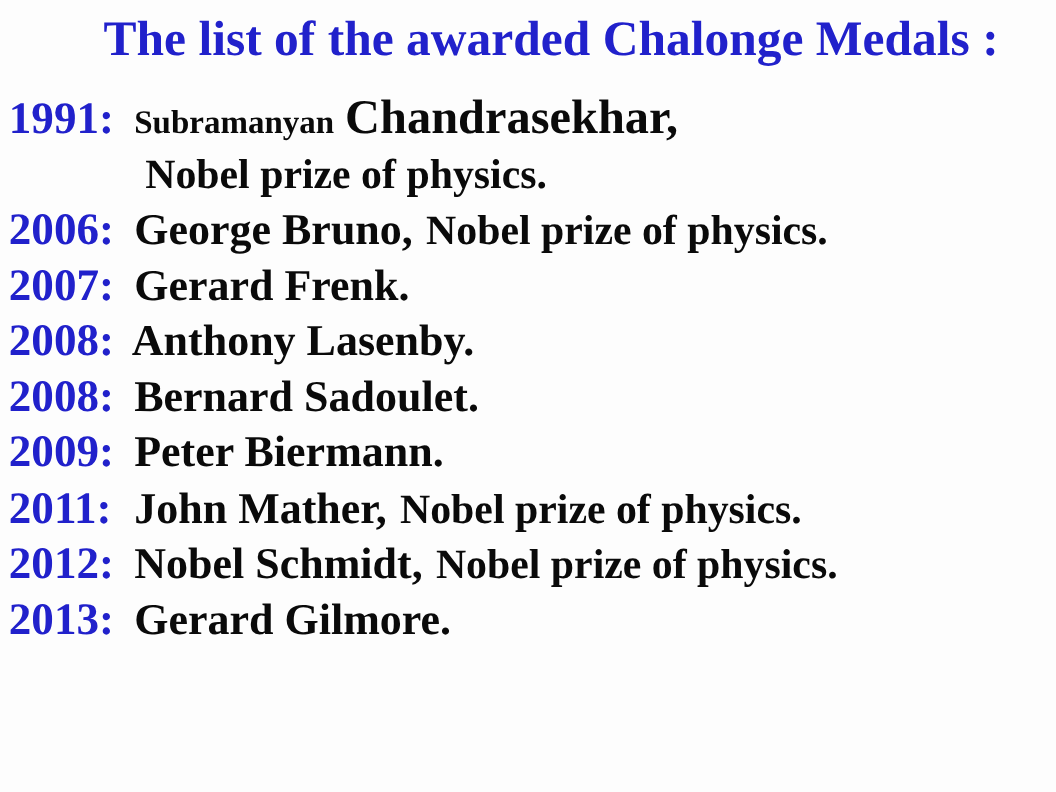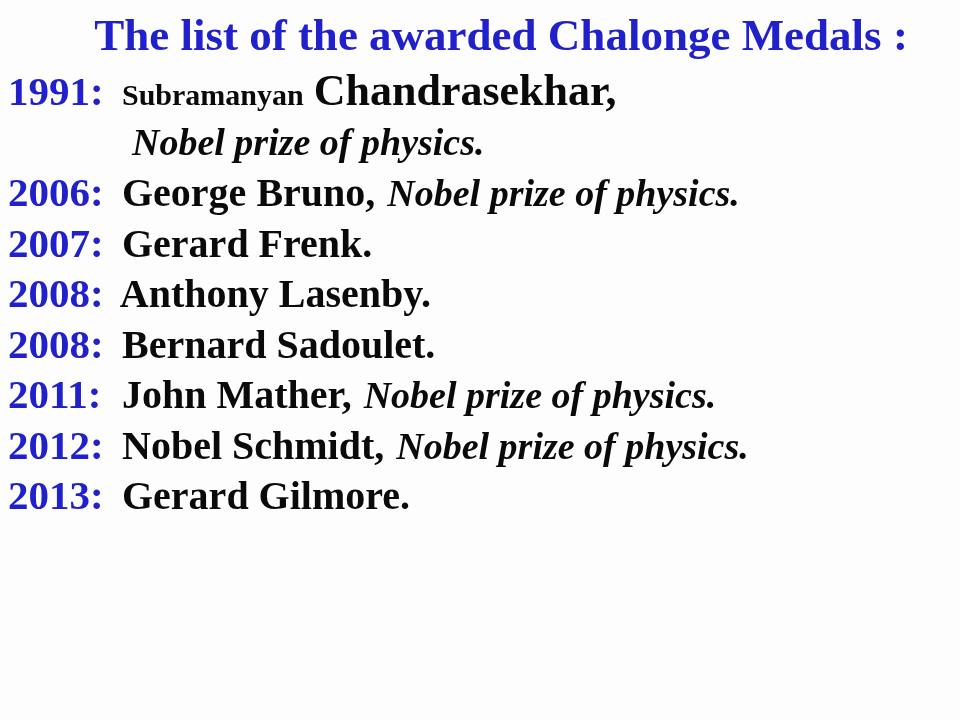--- a/index.html
+++ b/index.html
@@ -23,21 +23,21 @@
     padding-top: 10px;
     padding-left: 42px;
     text-align: center;
     font-size: 45px;
     font-weight: bold;
     line-height: 50px;
     color: var(--accent, #2121cb);
     white-space: nowrap;
   }
   .list {
-    margin-top: 6px;
+    margin-top: 22px;
     padding-left: 8px;
   }
   .row {
     font-size: 40px;
     font-weight: bold;
     line-height: 50.5px;
     height: 50.5px;
     white-space: nowrap;
     color: var(--text, #0a0a0a);
   }
@@ -47,21 +47,20 @@
     font-size: 41px;
     color: var(--accent, #2121cb);
   }
   .pre-name {
     font-size: 30px;
   }
   .big-name {
     font-size: 44px;
   }
   .note {
-    font-style: italic;
     font-size: 38px;
     margin-left: 12px;
   }
   .note-row {
     margin-left: 124px;
   }
   .note-row .note {
     margin-left: 0;
   }
 </style>
@@ -80,20 +79,21 @@
 
 
     <div class="row"><span class="year">2006:</span> <span class="name">George Bruno,</span><span class="note">Nobel prize of physics.</span></div>
 
     <div class="row"><span class="year">2007:</span> <span class="name">Gerard Frenk.</span></div>
 
     <div class="row"><span class="year">2008:</span> <span class="name">Anthony Lasenby.</span></div>
 
     <div class="row"><span class="year">2008:</span> <span class="name">Bernard Sadoulet.</span></div>
 
+    <div class="row"><span class="year">2009:</span> <span class="name">Peter Biermann.</span></div>
 
     <div class="row"><span class="year">2011:</span> <span class="name">John Mather,</span><span class="note">Nobel prize of physics.</span></div>
 
     <div class="row"><span class="year">2012:</span> <span class="name">Nobel Schmidt,</span><span class="note">Nobel prize of physics.</span></div>
 
     <div class="row"><span class="year">2013:</span> <span class="name">Gerard Gilmore.</span></div>
 
 
   </div>
 </div>

